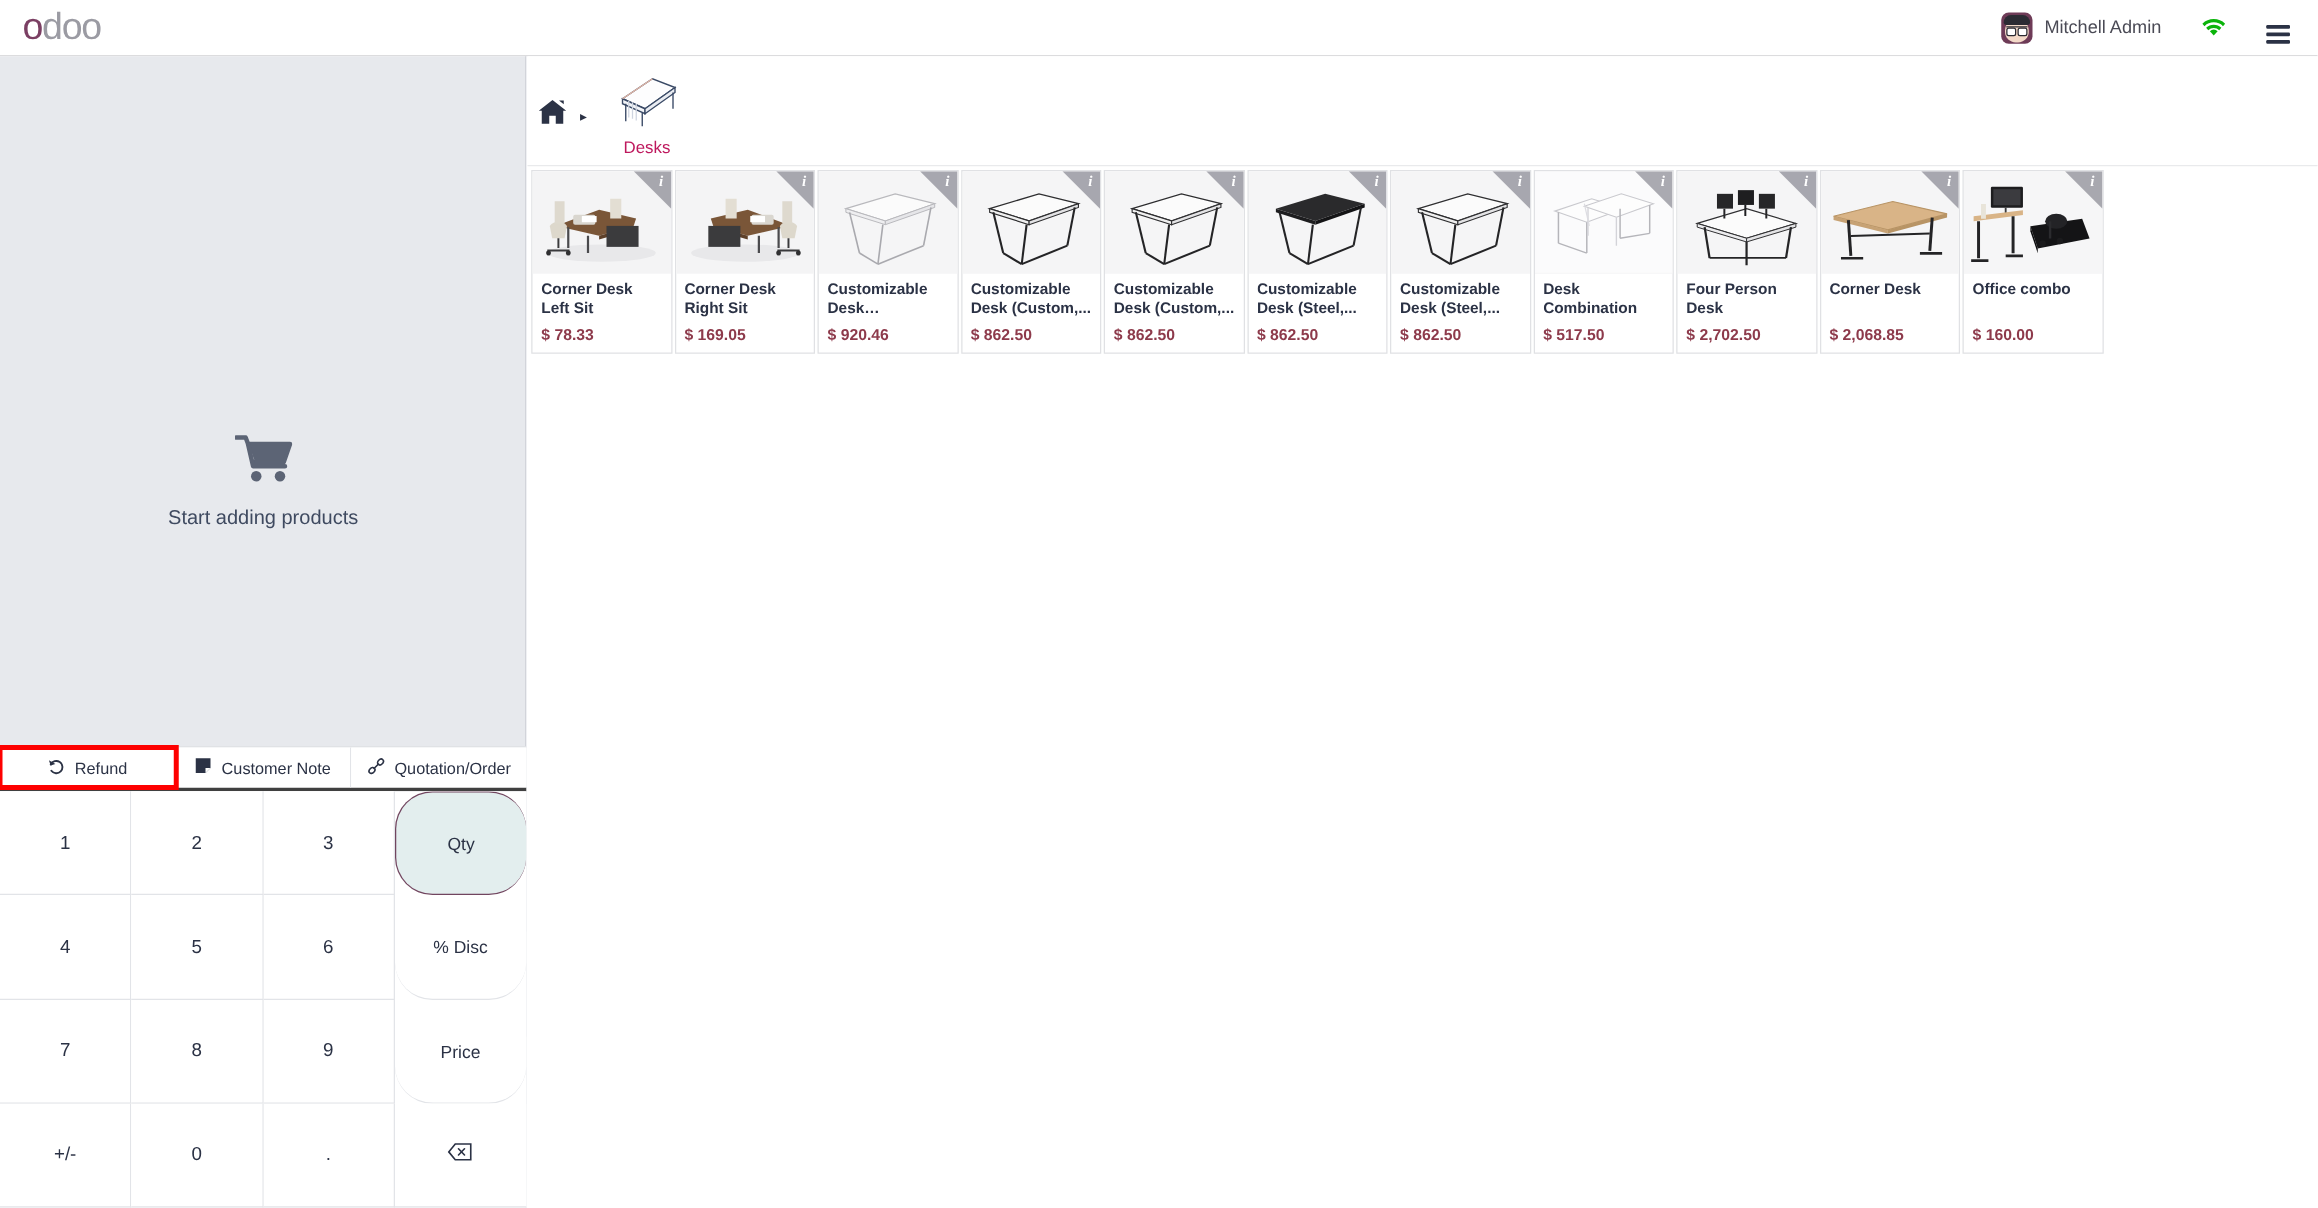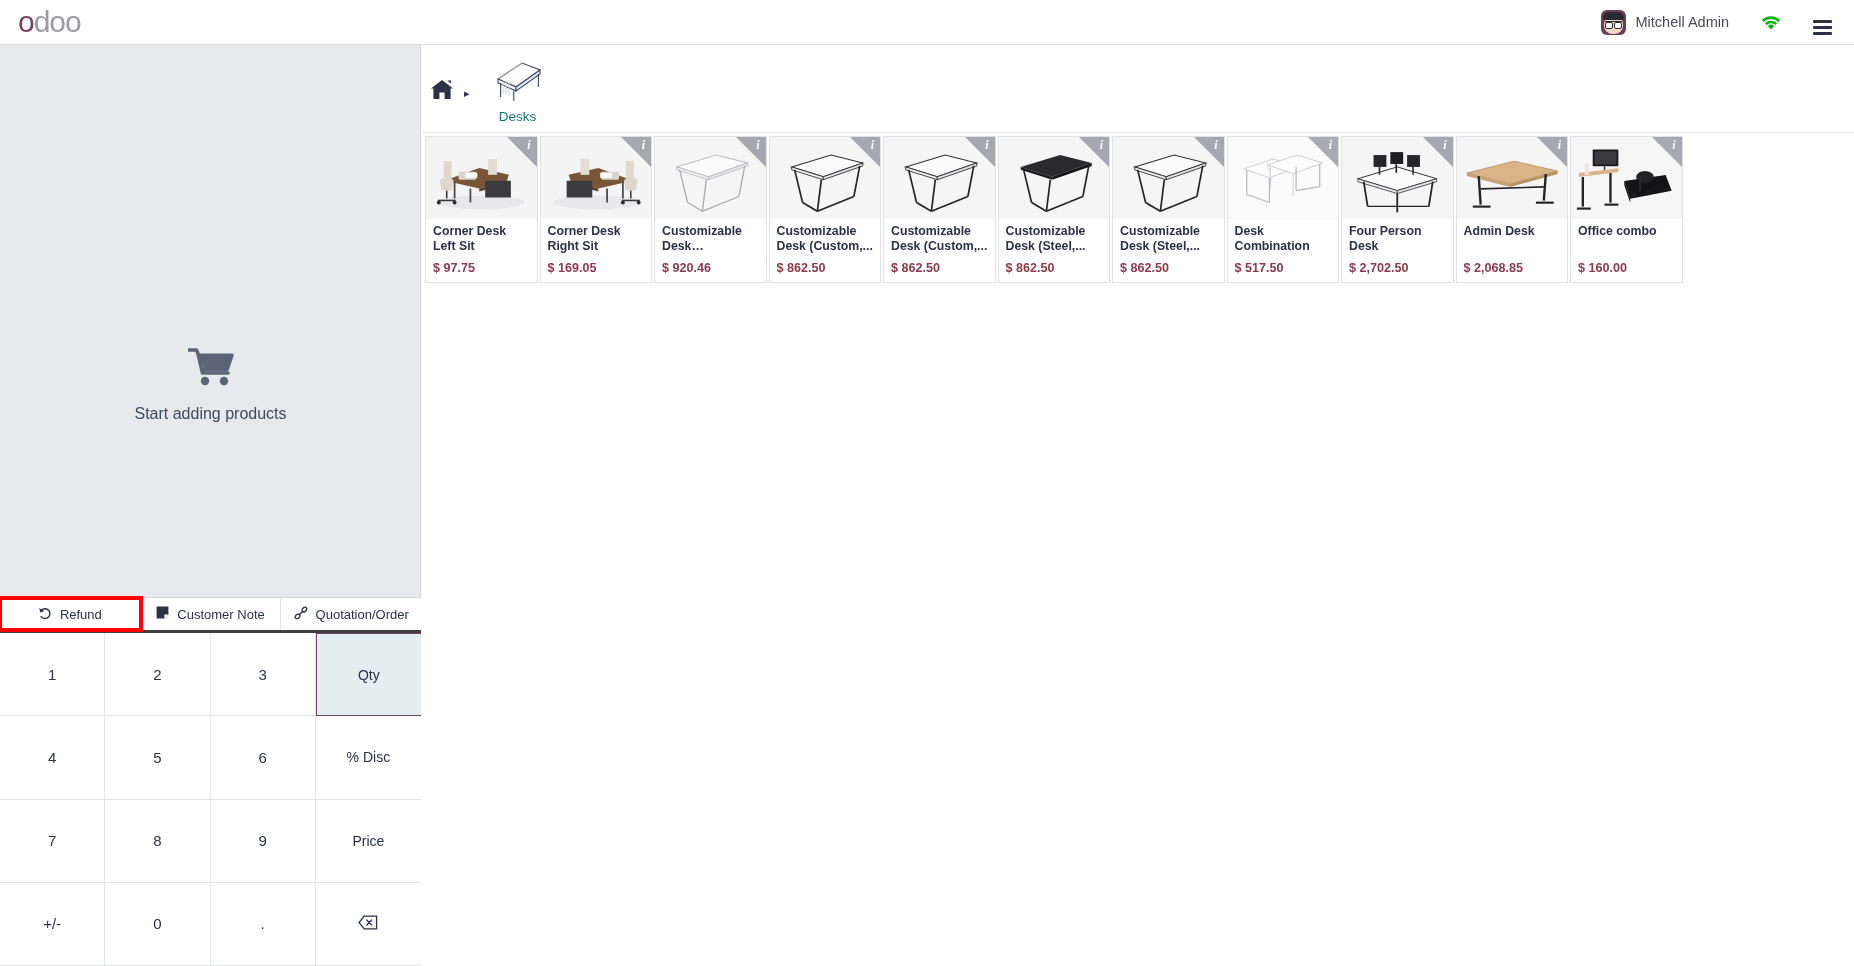--- a/index.html
+++ b/index.html
@@ -135,21 +135,21 @@
     flex: 1; display: grid;
     grid-template-columns: repeat(4, 1fr);
     grid-template-rows: repeat(4, 1fr);
   }
   .pad-key {
     display: flex; align-items: center; justify-content: center;
     font-size: 15px; color: #2b3245; background: #ffffff;
     border-right: 1px solid #e2e4e8; border-bottom: 1px solid #e2e4e8;
     cursor: pointer;
   }
-  .pad-key.mode { font-size: 14px; }
+  .pad-key.mode { font-size: 14px; border-radius: 30px; }
   .pad-key.active {
     background: #e3eeee; border: 1px solid #71455f;
   }
   .pad-key.nocol { border-right: none; }
 
   
   .right-pane {
     position: absolute; left: 422px; top: 45px;
     width: 1432px; height: 921px; background: #ffffff;
   }
@@ -162,21 +162,21 @@
     display: flex; align-items: flex-start; gap: 10px;
   }
   .bc-home { margin-top: 22px; cursor: pointer; }
   .bc-sep {
     margin-top: 30px; font-size: 11px; color: #2b3245;
   }
   .bc-cat {
     display: flex; flex-direction: column; align-items: center;
     gap: 2px; cursor: pointer; width: 76px;
   }
-  .bc-cat-label { font-size: 13.5px; color: #0f766e; }
+  .bc-cat-label { font-size: 13.5px; color: #be185d; }
   .search-box {
     position: absolute; right: 14px; top: 13px;
     width: 168px; height: 62px;
     border: 1px solid #e4e5e8; background: #fff;
     display: flex; align-items: center; gap: 8px;
     padding: 0 10px; cursor: text;
   }
   .search-input {
     border: none; outline: none; font-size: 13.5px;
     color: #2b3245; width: 128px; background: transparent;
@@ -400,21 +400,21 @@
     <path d="M63 22 h9 v16 h-9 z" fill="#e3ded3"></path>
   </svg>
           <div class="info-corner">
             <div class="tri"></div>
             <div class="i">i</div>
           </div>
         </div>
         <div class="prod-text">
           <div class="prod-name">Corner Desk Left Sit</div>
         </div>
-        <div class="prod-price">$ 97.75</div>
+        <div class="prod-price">$ 78.33</div>
       </div>
       <div class="prod-card">
         <div class="prod-img">
           <svg class="prod-svg" viewBox="0 0 112 82">
     <rect width="112" height="82" fill="#f4f4f5"></rect>
     <ellipse cx="56" cy="66" rx="44" ry="7" fill="#e8e8ea"></ellipse>
     <path d="M88 42 L58 31 L28 38 L30 44 L58 52 L88 45 Z" fill="#7a5638"></path>
     <path d="M58 52 L30 44 L30 47 L58 55 Z" fill="#5e4029"></path>
     <rect x="26" y="44" width="26" height="17" fill="#3b3b3d"></rect>
     <rect x="61" y="35" width="18" height="8" rx="1.5" fill="#d9d6cf"></rect>
@@ -620,21 +620,21 @@
     <path d="M16 70 L34 70" stroke="#242426" stroke-width="2.2"></path>
     <path d="M80 66 L98 66" stroke="#242426" stroke-width="2.2"></path>
     <path d="M24 52 L88 50" stroke="#242426" stroke-width="1.6"></path>
   </svg>
           <div class="info-corner">
             <div class="tri"></div>
             <div class="i">i</div>
           </div>
         </div>
         <div class="prod-text">
-          <div class="prod-name">Admin Desk</div>
+          <div class="prod-name">Corner Desk</div>
         </div>
         <div class="prod-price">$ 2,068.85</div>
       </div>
       <div class="prod-card">
         <div class="prod-img">
           <svg class="prod-svg" viewBox="0 0 112 82">
     <rect width="112" height="82" fill="#f6f6f7"></rect>
     <rect x="22" y="12" width="26" height="17" rx="1" fill="#1d1d1f"></rect>
     <rect x="24" y="14" width="22" height="13" fill="#3b3b3f"></rect>
     <path d="M34 29 L34 35 M28 35 L40 35" stroke="#3a3a3c" stroke-width="1.5"></path>

